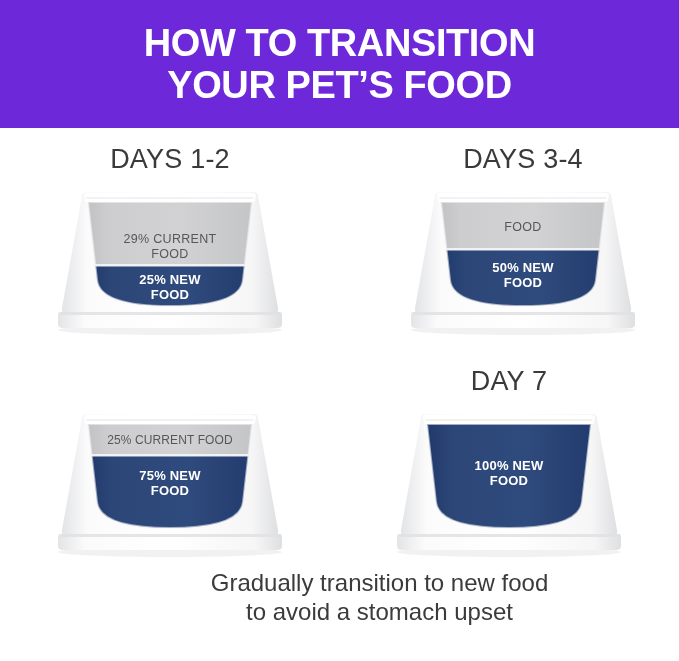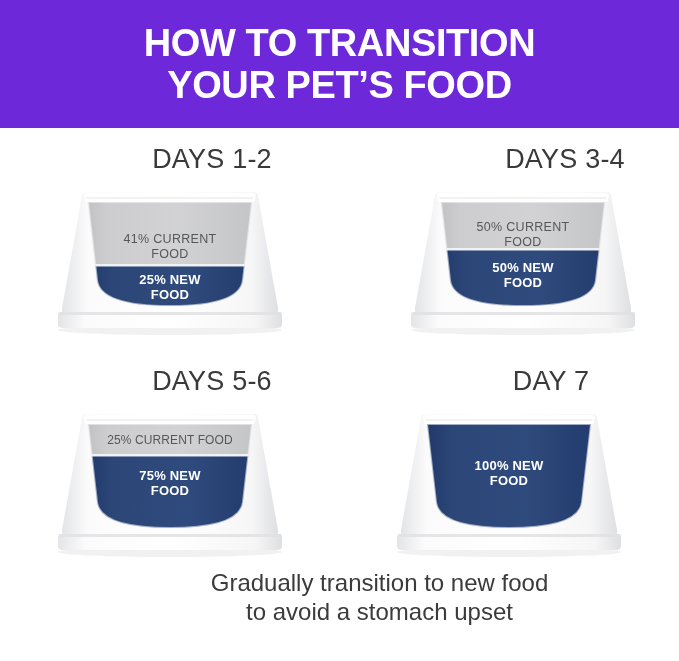--- a/index.html
+++ b/index.html
@@ -60,21 +60,20 @@
     position: absolute;
     left: 0;
     top: 16px;
     width: 340px;
     text-align: center;
     color: #3a3a3a;
     font-size: 27px;
     font-weight: normal;
     letter-spacing: 0.2px;
     white-space: nowrap;
-    padding-left: 42px;
   }
 
   
   .bowl {
     position: absolute;
     left: 50px;
     top: 56px;
     width: 240px;
     height: 152px;
   }
@@ -184,21 +183,21 @@
         <g clip-path="url(#cav0)">
           <rect x="30" y="12" width="180" height="120" fill="url(#grayGrad0)"></rect>
           <rect x="30" y="82" width="180" height="60" fill="url(#navyGrad0)"></rect>
           <rect x="30" y="80" width="180" height="2.5" fill="#f2f3f5" opacity="0.95"></rect>
         </g>
         <path d="M38,18 L202,18 L193,96 Q190,122 120,122 Q50,122 47,96 Z" fill="none" stroke="#f4f4f5" stroke-width="2" opacity="0.6"></path>
         <path d="M34,11 Q34,9 38,9 L202,9 Q206,9 206,11 L205,16 Q205,18 201,18 L39,18 Q35,18 35,16 Z" fill="#ffffff"></path>
         <path d="M36,13 L204,13 L203,15 L37,15 Z" fill="#eceded" opacity="0.7"></path>
       </svg>
       <div class="label-current" style="top:48px">
-        <div>41% CURRENT</div>
+        <div>29% CURRENT</div>
         <div>FOOD</div>
       </div>
       <div class="label-new" style="top:88px">
         <div>25% NEW</div>
         <div>FOOD</div>
       </div>
     </div>
   </div>
 
   <div class="panel panel-1">
@@ -236,32 +235,30 @@
         <g clip-path="url(#cav1)">
           <rect x="30" y="12" width="180" height="120" fill="url(#grayGrad1)"></rect>
           <rect x="30" y="66" width="180" height="76" fill="url(#navyGrad1)"></rect>
           <rect x="30" y="64" width="180" height="2.5" fill="#f2f3f5" opacity="0.95"></rect>
         </g>
         <path d="M38,18 L202,18 L193,96 Q190,122 120,122 Q50,122 47,96 Z" fill="none" stroke="#f4f4f5" stroke-width="2" opacity="0.6"></path>
         <path d="M34,11 Q34,9 38,9 L202,9 Q206,9 206,11 L205,16 Q205,18 201,18 L39,18 Q35,18 35,16 Z" fill="#ffffff"></path>
         <path d="M36,13 L204,13 L203,15 L37,15 Z" fill="#eceded" opacity="0.7"></path>
       </svg>
       <div class="label-current" style="top:36px">
-        <div>50% CURRENT</div>
         <div>FOOD</div>
       </div>
       <div class="label-new" style="top:76px">
         <div>50% NEW</div>
         <div>FOOD</div>
       </div>
     </div>
   </div>
 
   <div class="panel panel-2">
-    <div class="panel-title">DAYS 5-6</div>
     <div class="bowl">
       <svg class="bowl-svg" viewBox="0 0 240 152">
         <defs>
           <linearGradient id="bodyGrad2" x1="0" y1="0" x2="1" y2="0">
             <stop offset="0" stop-color="#e3e4e6"></stop>
             <stop offset="0.12" stop-color="#fbfbfc"></stop>
             <stop offset="0.5" stop-color="#ffffff"></stop>
             <stop offset="0.88" stop-color="#f6f6f7"></stop>
             <stop offset="1" stop-color="#dedfe1"></stop>
           </linearGradient>

